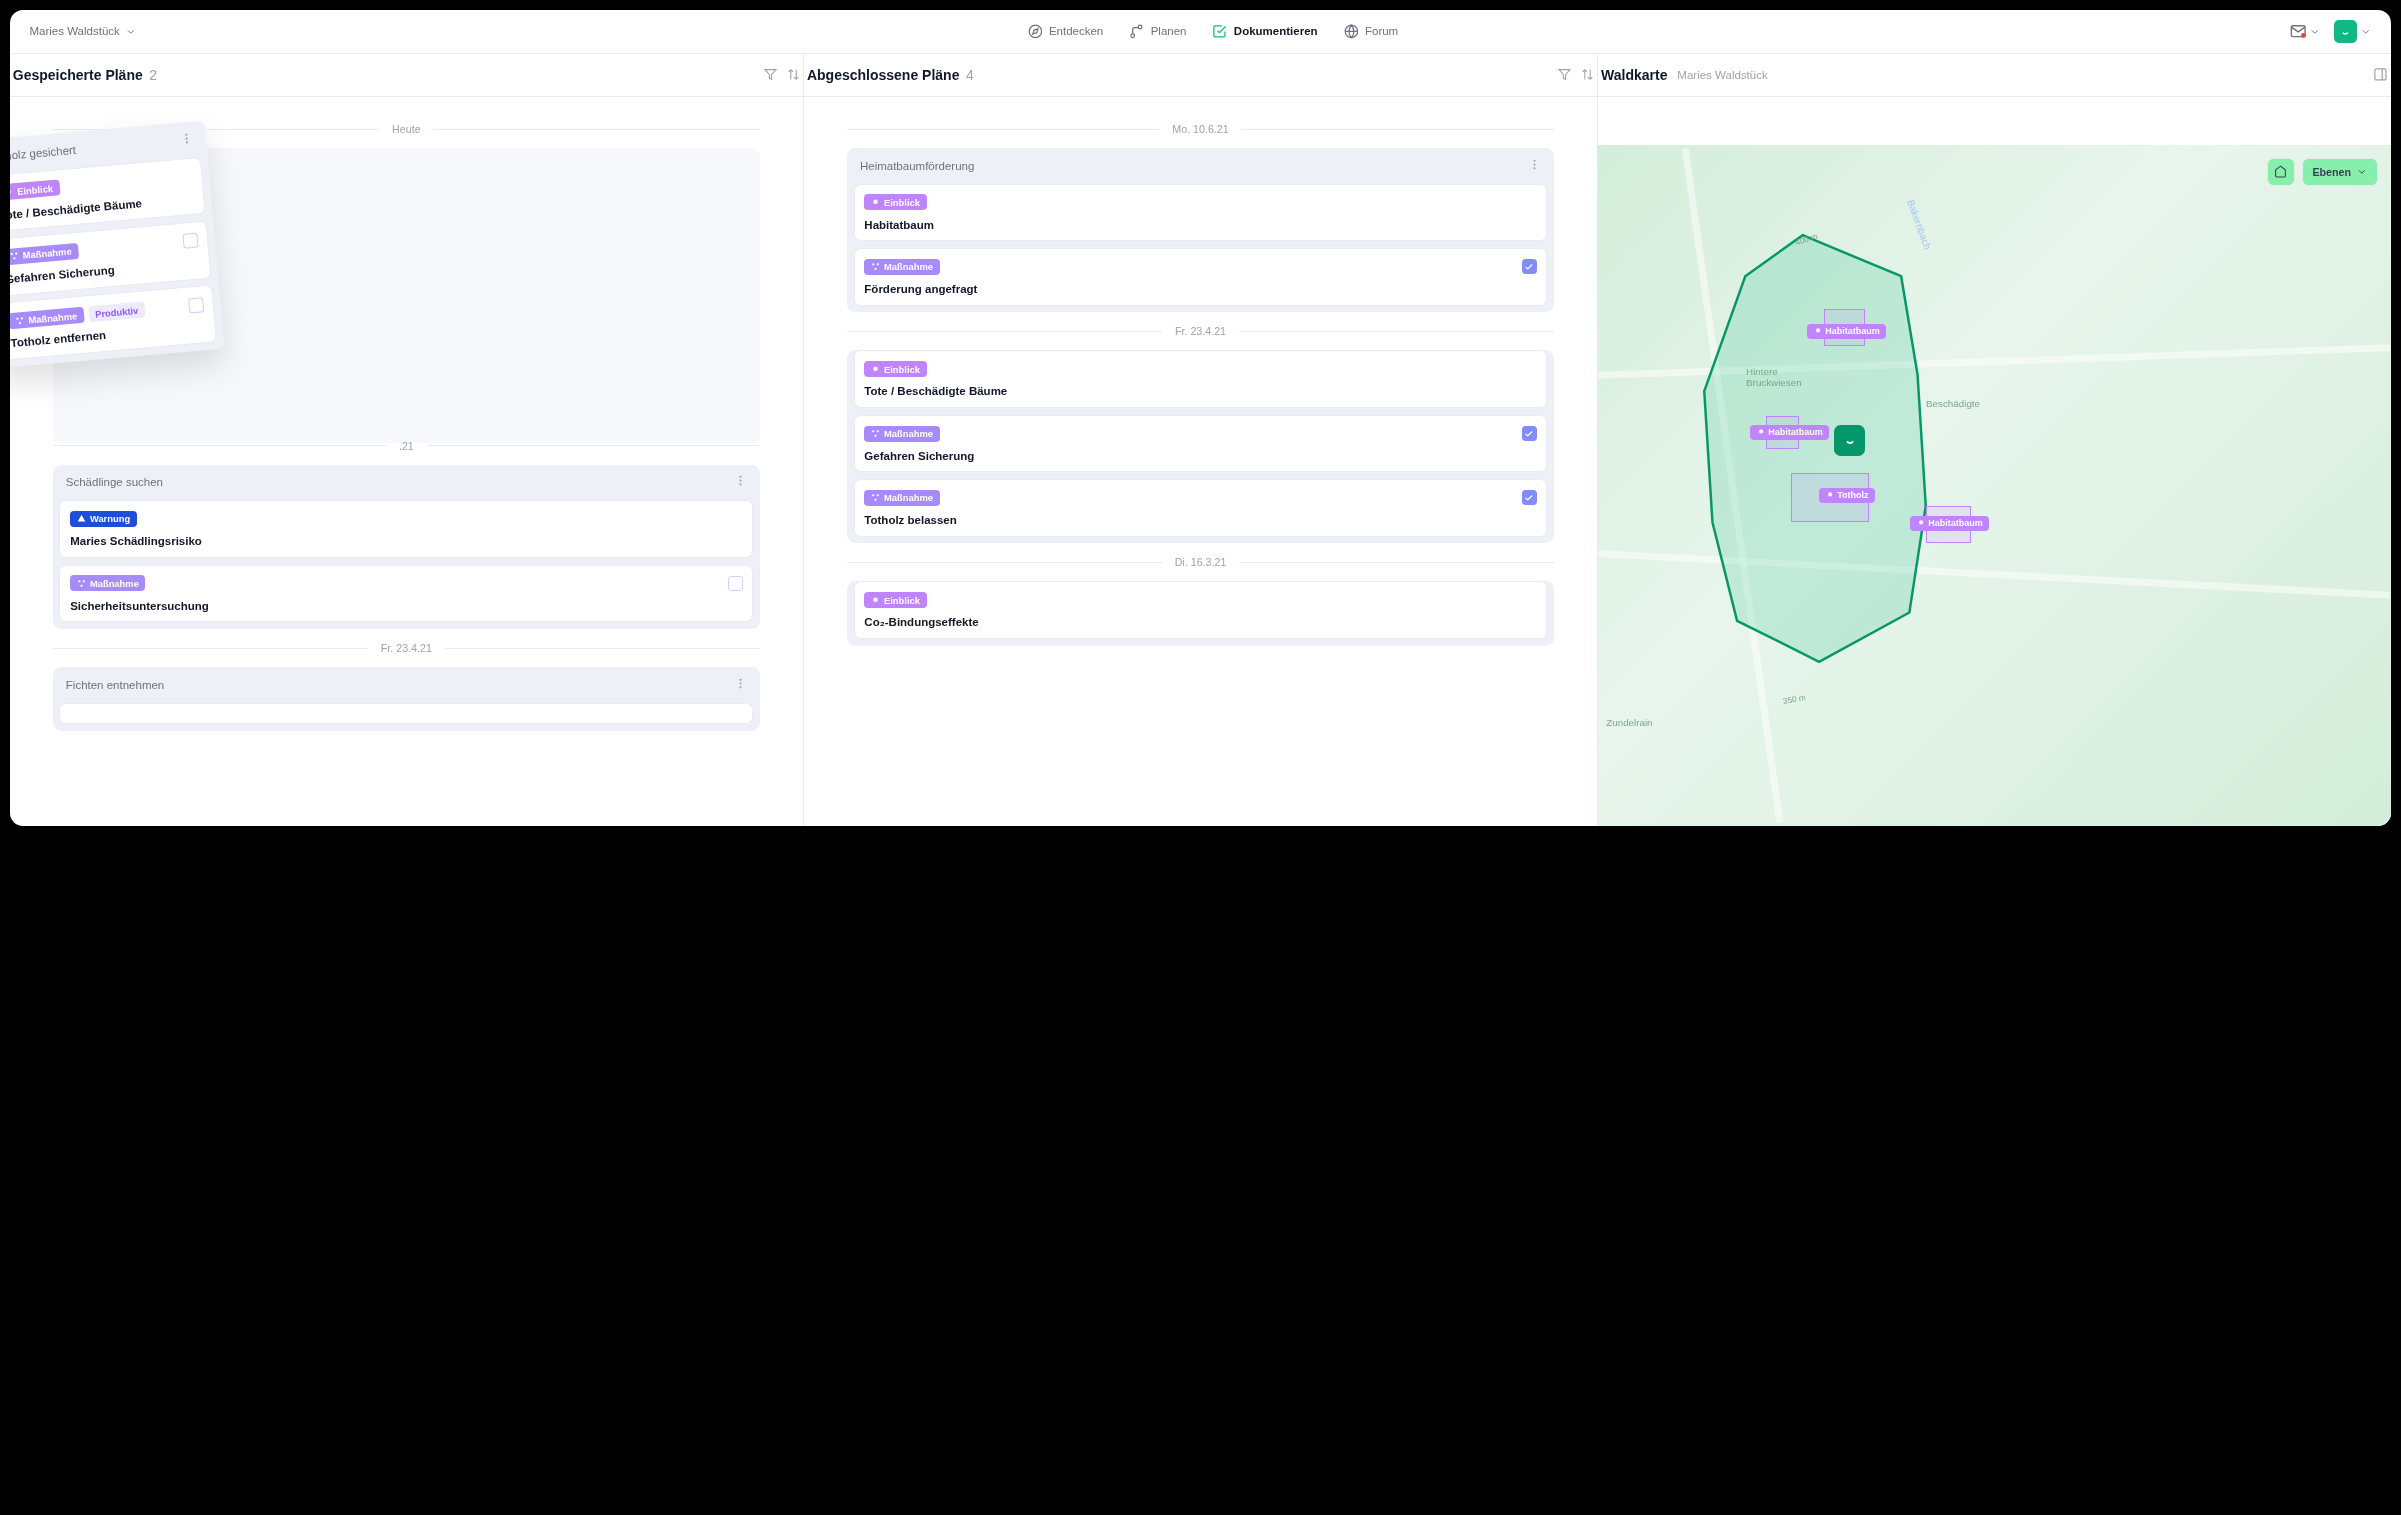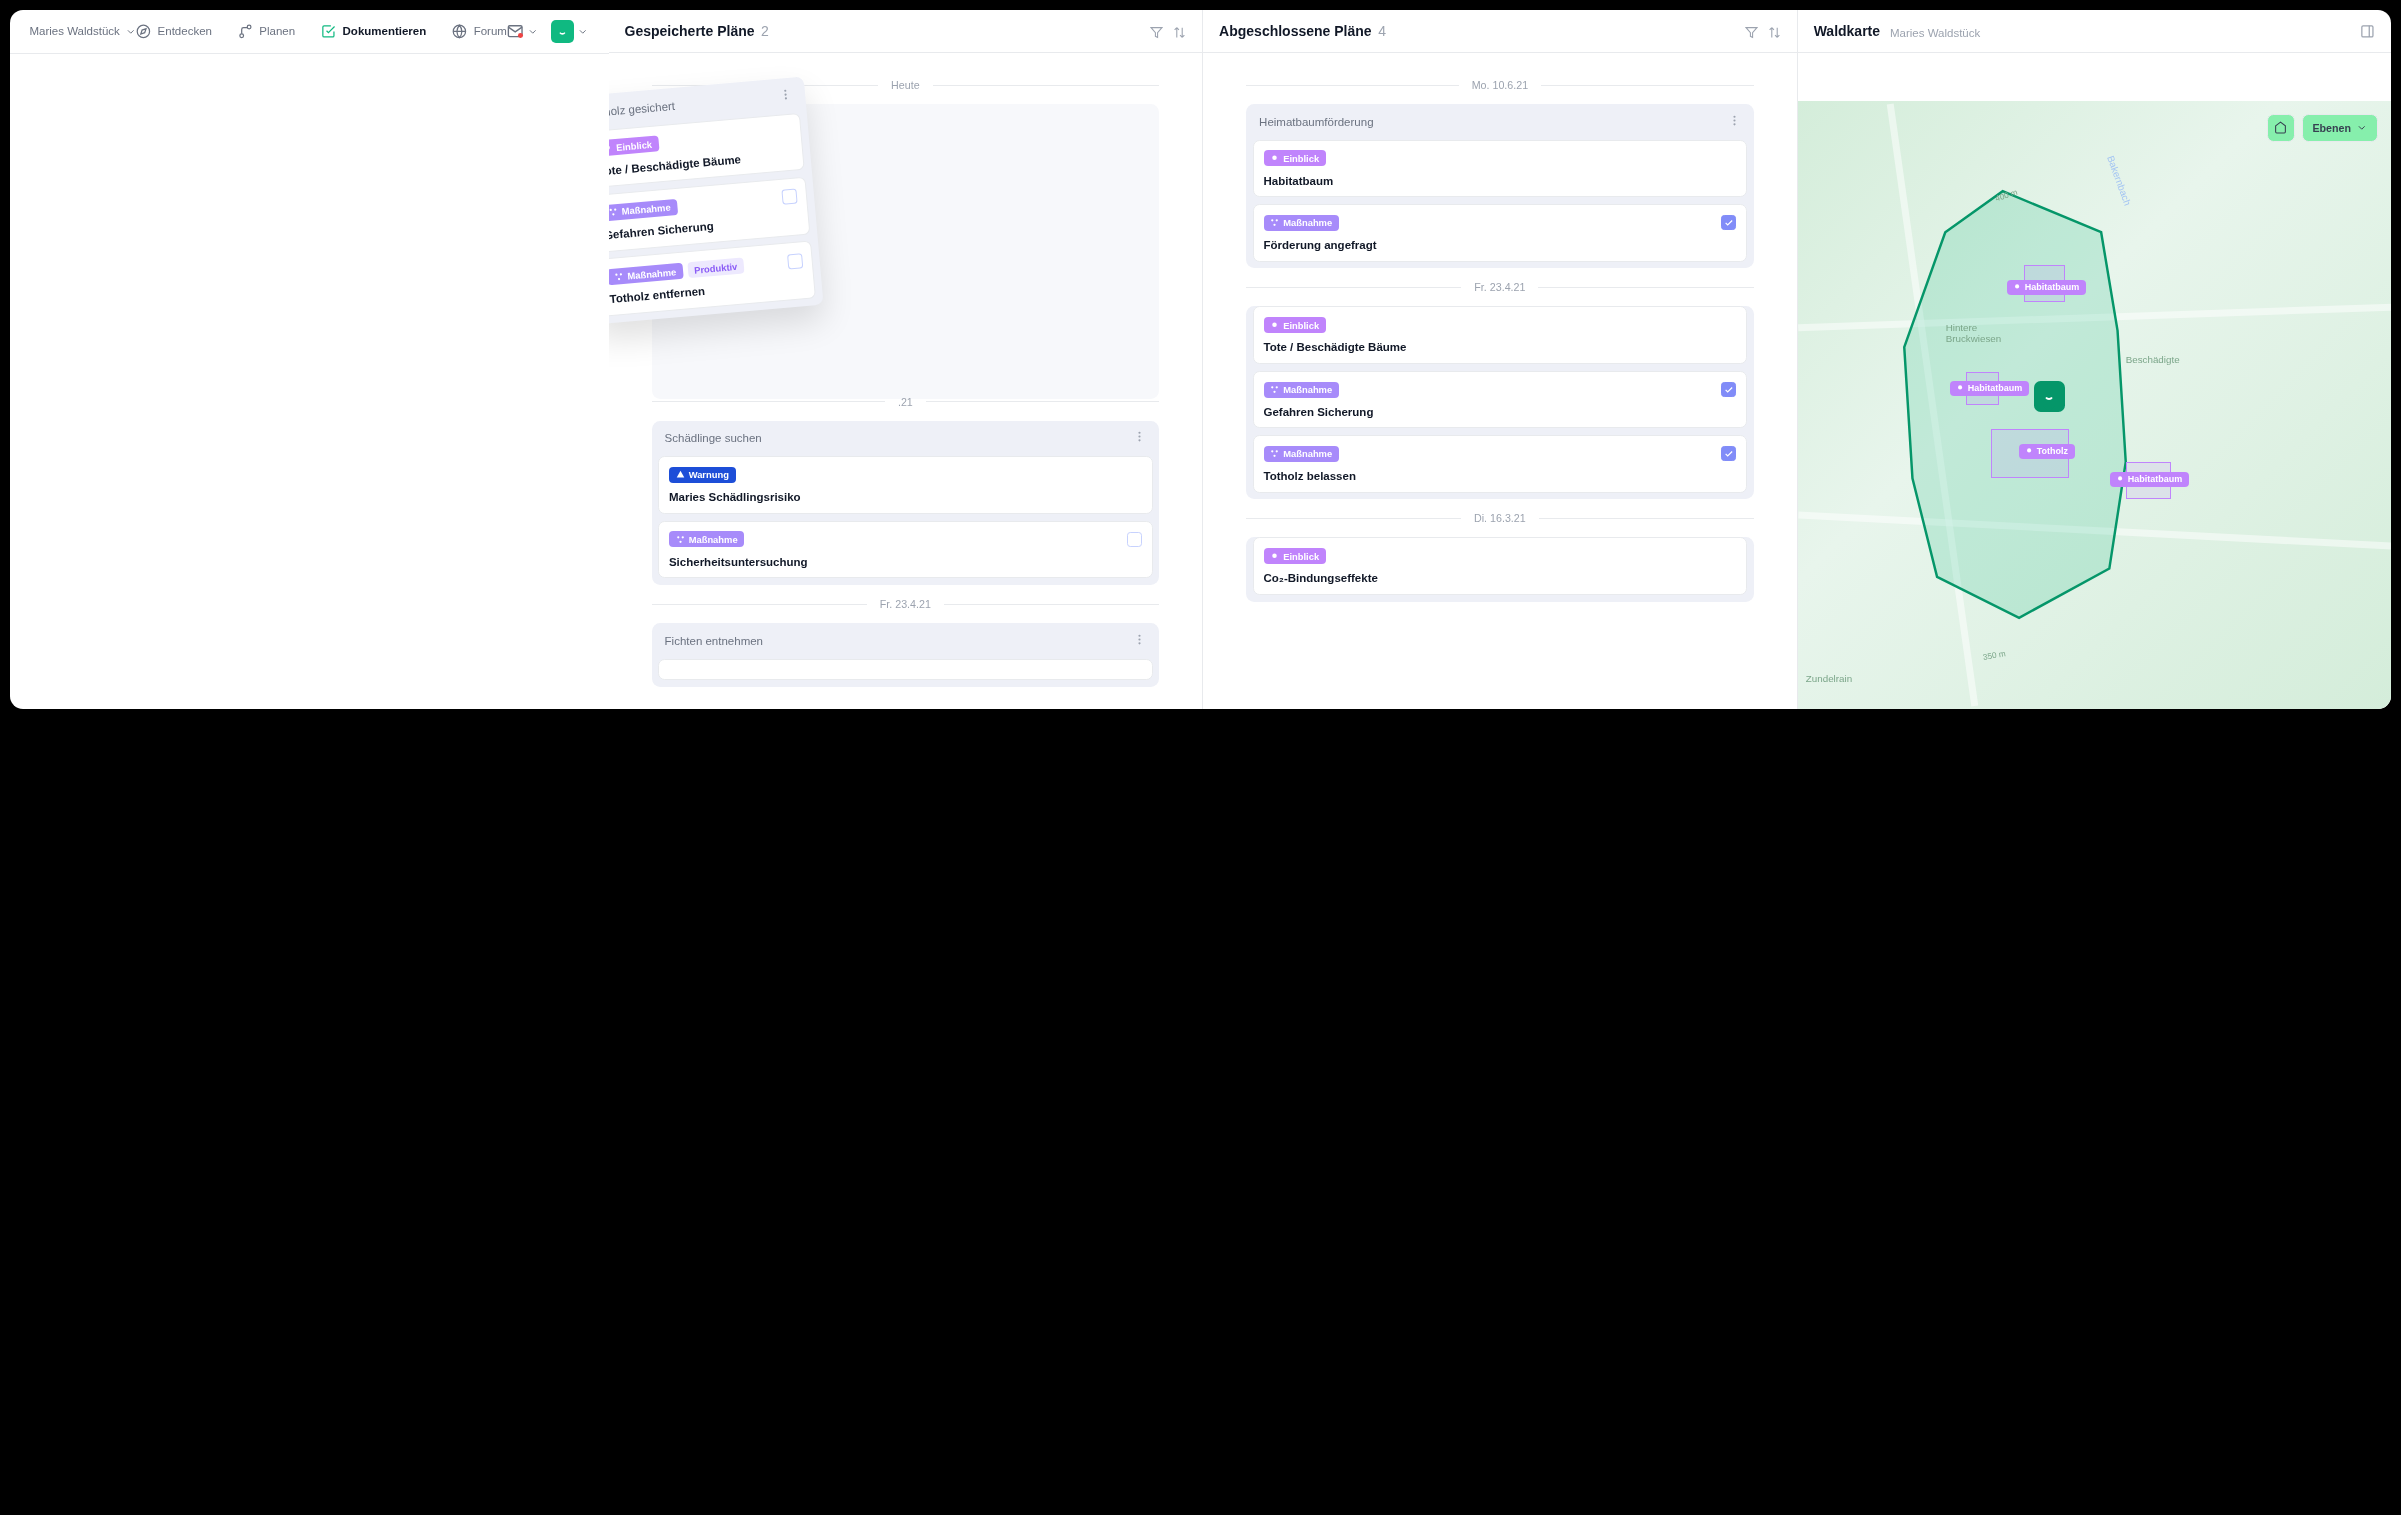--- a/index.html
+++ b/index.html
@@ -1,36 +1,36 @@
 <!DOCTYPE html>
 <html style="font-size:13px"><head>
 <meta charset="utf-8">
 <style>
 * { margin: 0; padding: 0; box-sizing: border-box; }
 body { font-family: -apple-system, BlinkMacSystemFont, 'Segoe UI', sans-serif; background: #000; padding: 9.8px; }
-.app { background: #fff; border-radius: 13px; width: 100%; height: 699px; overflow: hidden; display: flex; flex-direction: row; }
+.app { background: #fff; border-radius: 13px; width: 100%; height: 816px; overflow: hidden; display: flex; flex-direction: column; }
 
 
 .header { display: flex; align-items: center; padding: 0 19.7px; height: 44px; border-bottom: 0.8px solid #e8eaed; }
 .workspace-selector { display: flex; align-items: center; gap: 4.9px; color: #6b7280; font-size: 11.5px; font-weight: 500; cursor: pointer; }
 .nav { display: flex; gap: 26px; margin: 0 auto; }
 .nav-item { display: flex; align-items: center; gap: 6.6px; color: #6b7280; font-size: 11.5px; font-weight: 500; cursor: pointer; }
 .nav-item.active { color: #111827; font-weight: 600; }
 .nav-item svg { width: 14.8px; height: 14.8px; }
 .header-right { display: flex; align-items: center; gap: 13px; }
 .mail-btn { display: flex; align-items: center; gap: 3.3px; color: #6b7280; cursor: pointer; position: relative; }
 .mail-dot { position: absolute; bottom: 1.6px; left: 11.5px; width: 4.9px; height: 4.9px; background: #ef4444; border-radius: 50%; }
 .avatar { width: 23px; height: 23px; background: #10b981; border-radius: 4.9px; display: flex; align-items: center; justify-content: center; cursor: pointer; }
 .avatar-wrap { display: flex; align-items: center; gap: 3.3px; cursor: pointer; }
 
 
 .columns { display: flex; flex: 1; overflow: hidden; }
 .col { flex: 1; display: flex; flex-direction: column; border-right: 0.8px solid #e8eaed; overflow: hidden; }
 .col:last-child { border-right: none; gap: 48px; }
-.col-header { display: flex; align-items: flex-end; padding: 13px 16px; border-bottom: 0.8px solid #e8eaed; gap: 6.6px; }
+.col-header { display: flex; align-items: center; padding: 13px 3px; border-bottom: 0.8px solid #e8eaed; gap: 6.6px; }
 .col-title { font-size: 14px; font-weight: 700; color: #111827; }
 .col-count { font-size: 14px; font-weight: 500; color: #9ca3af; }
 .col-subtitle { font-size: 11.5px; color: #9ca3af; margin-left: 3.3px; }
 .col-actions { margin-left: auto; display: flex; gap: 9.8px; color: #9ca3af; }
 .col-body { flex: 1; overflow-y: auto; padding: 16.4px 43px; position: relative; }
 
 
 .date-div { display: flex; align-items: center; margin: 9.8px 0 13px; }
 .date-div::before, .date-div::after { content: ''; flex: 1; height: 0.8px; background: #e8eaed; }
 .date-div span { padding: 0 13px; font-size: 10.7px; color: #9ca3af; }

